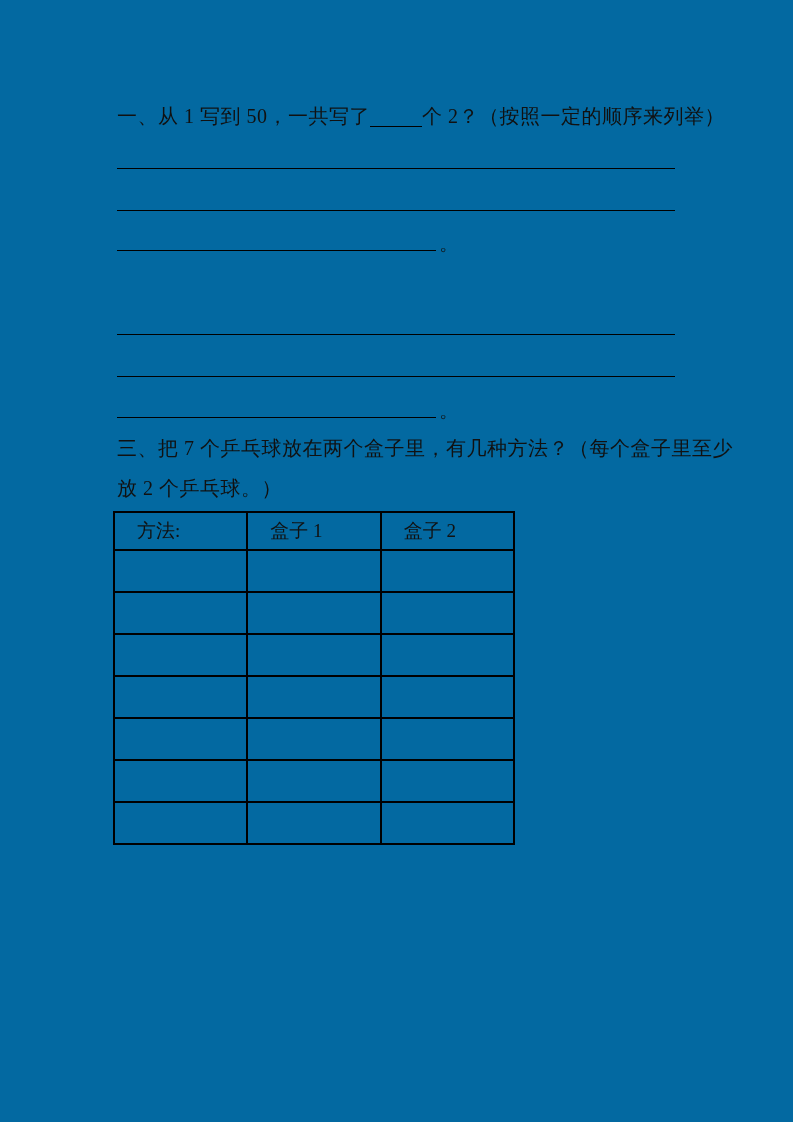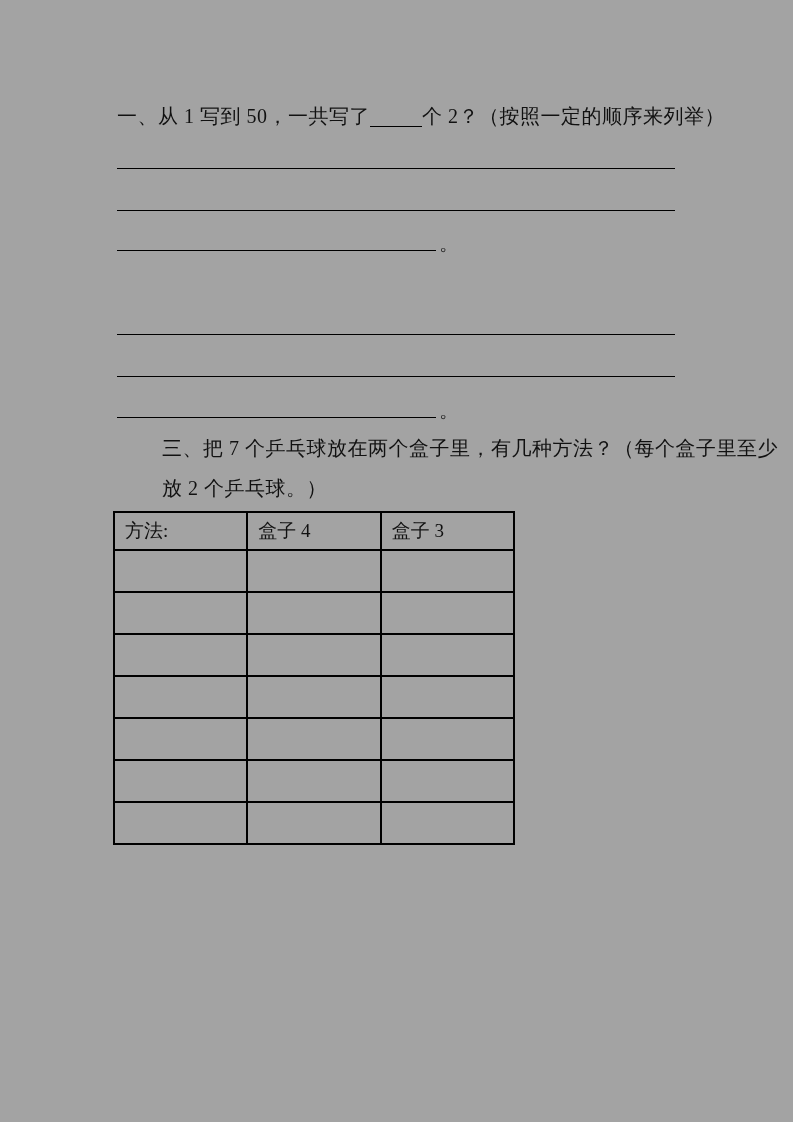--- a/index.html
+++ b/index.html
@@ -13,21 +13,21 @@
     position: relative;
     font-family: "Liberation Serif", serif;
     color: #111111;
     overflow: hidden;
   }
   .page {
     position: absolute;
     left: 0; top: 0;
     width: 793px;
     height: 1122px;
-    background: #a3a3a3;
+    background: #0369a1;
   }
   .qtext {
     position: absolute;
     left: 117px;
     font-size: 20px;
     line-height: 40px;
     white-space: nowrap;
     letter-spacing: 0.5px;
   }
   .inline-blank {
@@ -68,21 +68,21 @@
     top: 511px;
     width: 402px;
     border-collapse: collapse;
     table-layout: fixed;
   }
   .ping-table th, .ping-table td {
     border: 2px solid #000;
     font-weight: normal;
     text-align: left;
     font-size: 19px;
-    padding: 0 0 0 10px;
+    padding: 0 0 0 22px;
     vertical-align: middle;
   }
   .ping-table th { height: 36px; }
   .ping-table td { height: 40px; }
 </style>
 </head>
 <body>
 
 <div class="page">
 
@@ -98,31 +98,31 @@
   </div>
 
 
   <div class="answer-row" style="top: 292px;"></div>
   <div class="answer-row" style="top: 334px;"></div>
   <div class="answer-row-short-wrap" style="top: 377px;">
     <span class="short-line"></span>
     <span class="period">。</span>
   </div>
 
-  <div class="qtext" style="top: 428px; margin-left: 45px;">
+  <div class="qtext" style="top: 428px;">
     <span>三、把 7 个乒乓球放在两个盒子里，有几种方法？（每个盒子里至少</span><br>
     <span>放 2 个乒乓球。）</span>
   </div>
 
   <table class="ping-table">
     <thead>
       <tr>
         <th>方法:</th>
-        <th>盒子 4</th>
-        <th>盒子 3</th>
+        <th>盒子 1</th>
+        <th>盒子 2</th>
       </tr>
     </thead>
     <tbody>
         <tr>
           <td></td>
           <td></td>
           <td></td>
         </tr>
         <tr>
           <td></td>

